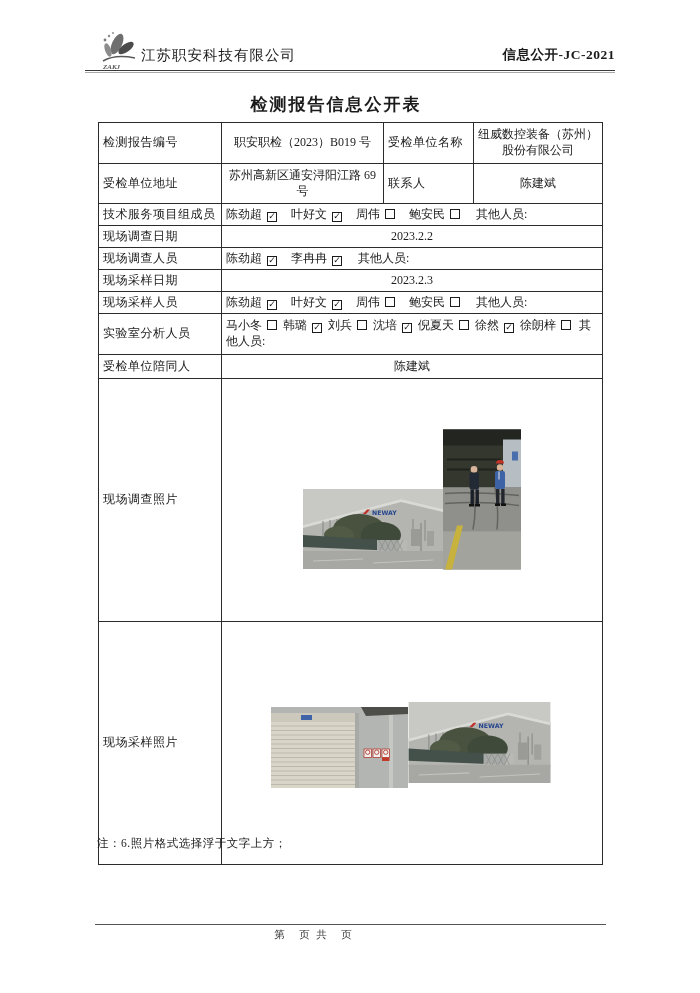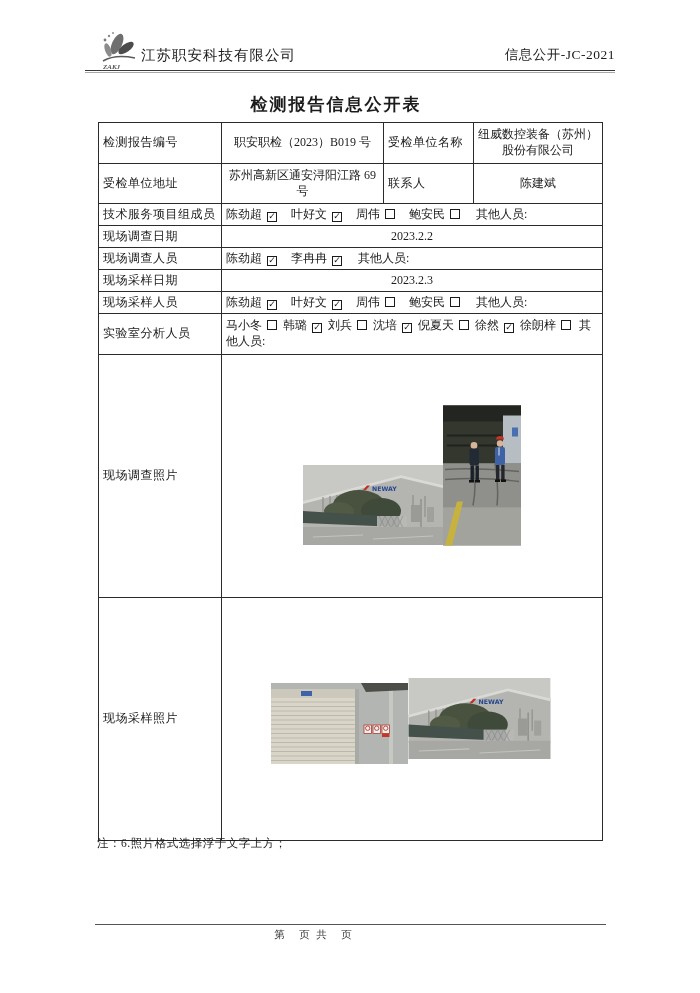--- a/index.html
+++ b/index.html
@@ -6,21 +6,21 @@
   .page {
     position:relative; width:700px; height:993px; background:#ffffff;
     font-family:"Liberation Serif","DejaVu Serif",serif; color:#1b1b1b;
     overflow:hidden;
   }
 
   
   .header { position:absolute; left:85px; top:26px; width:530px; height:44px; }
   .logo-wrap { position:absolute; left:10px; top:2px; width:48px; height:44px; }
   .company-name { position:absolute; left:56px; top:20px; font-size:14.5px; letter-spacing:1px; }
-  .doc-code { position:absolute; right:0px; top:20px; font-size:13.5px; font-weight:normal; letter-spacing:0.5px; }
+  .doc-code { position:absolute; right:0px; top:20px; font-size:13.5px; font-weight:bold; letter-spacing:0.5px; }
   .header-rule { position:absolute; left:85px; top:70px; width:530px; height:1px;
                  border-top:1.5px solid #3a3a3a; border-bottom:1px solid #a9a9a9; }
 
   
   .doc-title { position:absolute; left:0; top:93px; width:672px; text-align:center;
                font-size:17px; font-weight:bold; letter-spacing:2px; }
 
   
   table.main { position:absolute; left:98px; top:122px; width:504px;
                border-collapse:collapse; table-layout:fixed; }
@@ -135,20 +135,24 @@
       <td class="lbl">现场采样日期</td>
       <td class="val-center" colspan="3">2023.2.3</td>
     </tr>
     <tr class="h19">
       <td class="lbl">现场采样人员</td>
       <td class="val-left" colspan="3"><span class="member"><span>陈劲超</span><span class="cb">✓</span></span><span class="member"><span>叶好文</span><span class="cb">✓</span></span><span class="member"><span>周伟</span><span class="cb"></span></span><span class="member"><span>鲍安民</span><span class="cb"></span></span><span class="other-label">其他人员:</span></td>
     </tr>
     <tr class="h38">
       <td class="lbl">实验室分析人员</td>
       <td class="val-left tight" colspan="3"><span class="member"><span>马小冬</span><span class="cb"></span></span><span class="member"><span>韩璐</span><span class="cb">✓</span></span><span class="member"><span>刘兵</span><span class="cb"></span></span><span class="member"><span>沈培</span><span class="cb">✓</span></span><span class="member"><span>倪夏天</span><span class="cb"></span></span><span class="member"><span>徐然</span><span class="cb">✓</span></span><span class="member"><span>徐朗梓</span><span class="cb"></span></span><span class="other-label">其他人员:</span></td>
+    </tr>
+    <tr class="h21">
+      <td class="lbl">受检单位陪同人</td>
+      <td class="val-center" colspan="3">陈建斌</td>
     </tr>
 
     <tr class="h240">
       <td class="lbl">现场调查照片</td>
       <td class="photo-cell" colspan="3">
         <svg class="photo" style="left:81px;top:110px" width="140" height="80" viewBox="0 0 140 80">
           <use href="#factory-scene" xlink:href="#factory-scene"></use>
         </svg>
         <svg class="photo" style="left:221px;top:50px" width="78" height="141" viewBox="0 0 78 140">
           <rect x="0" y="0" width="78" height="140" fill="#9b9b97"></rect>

